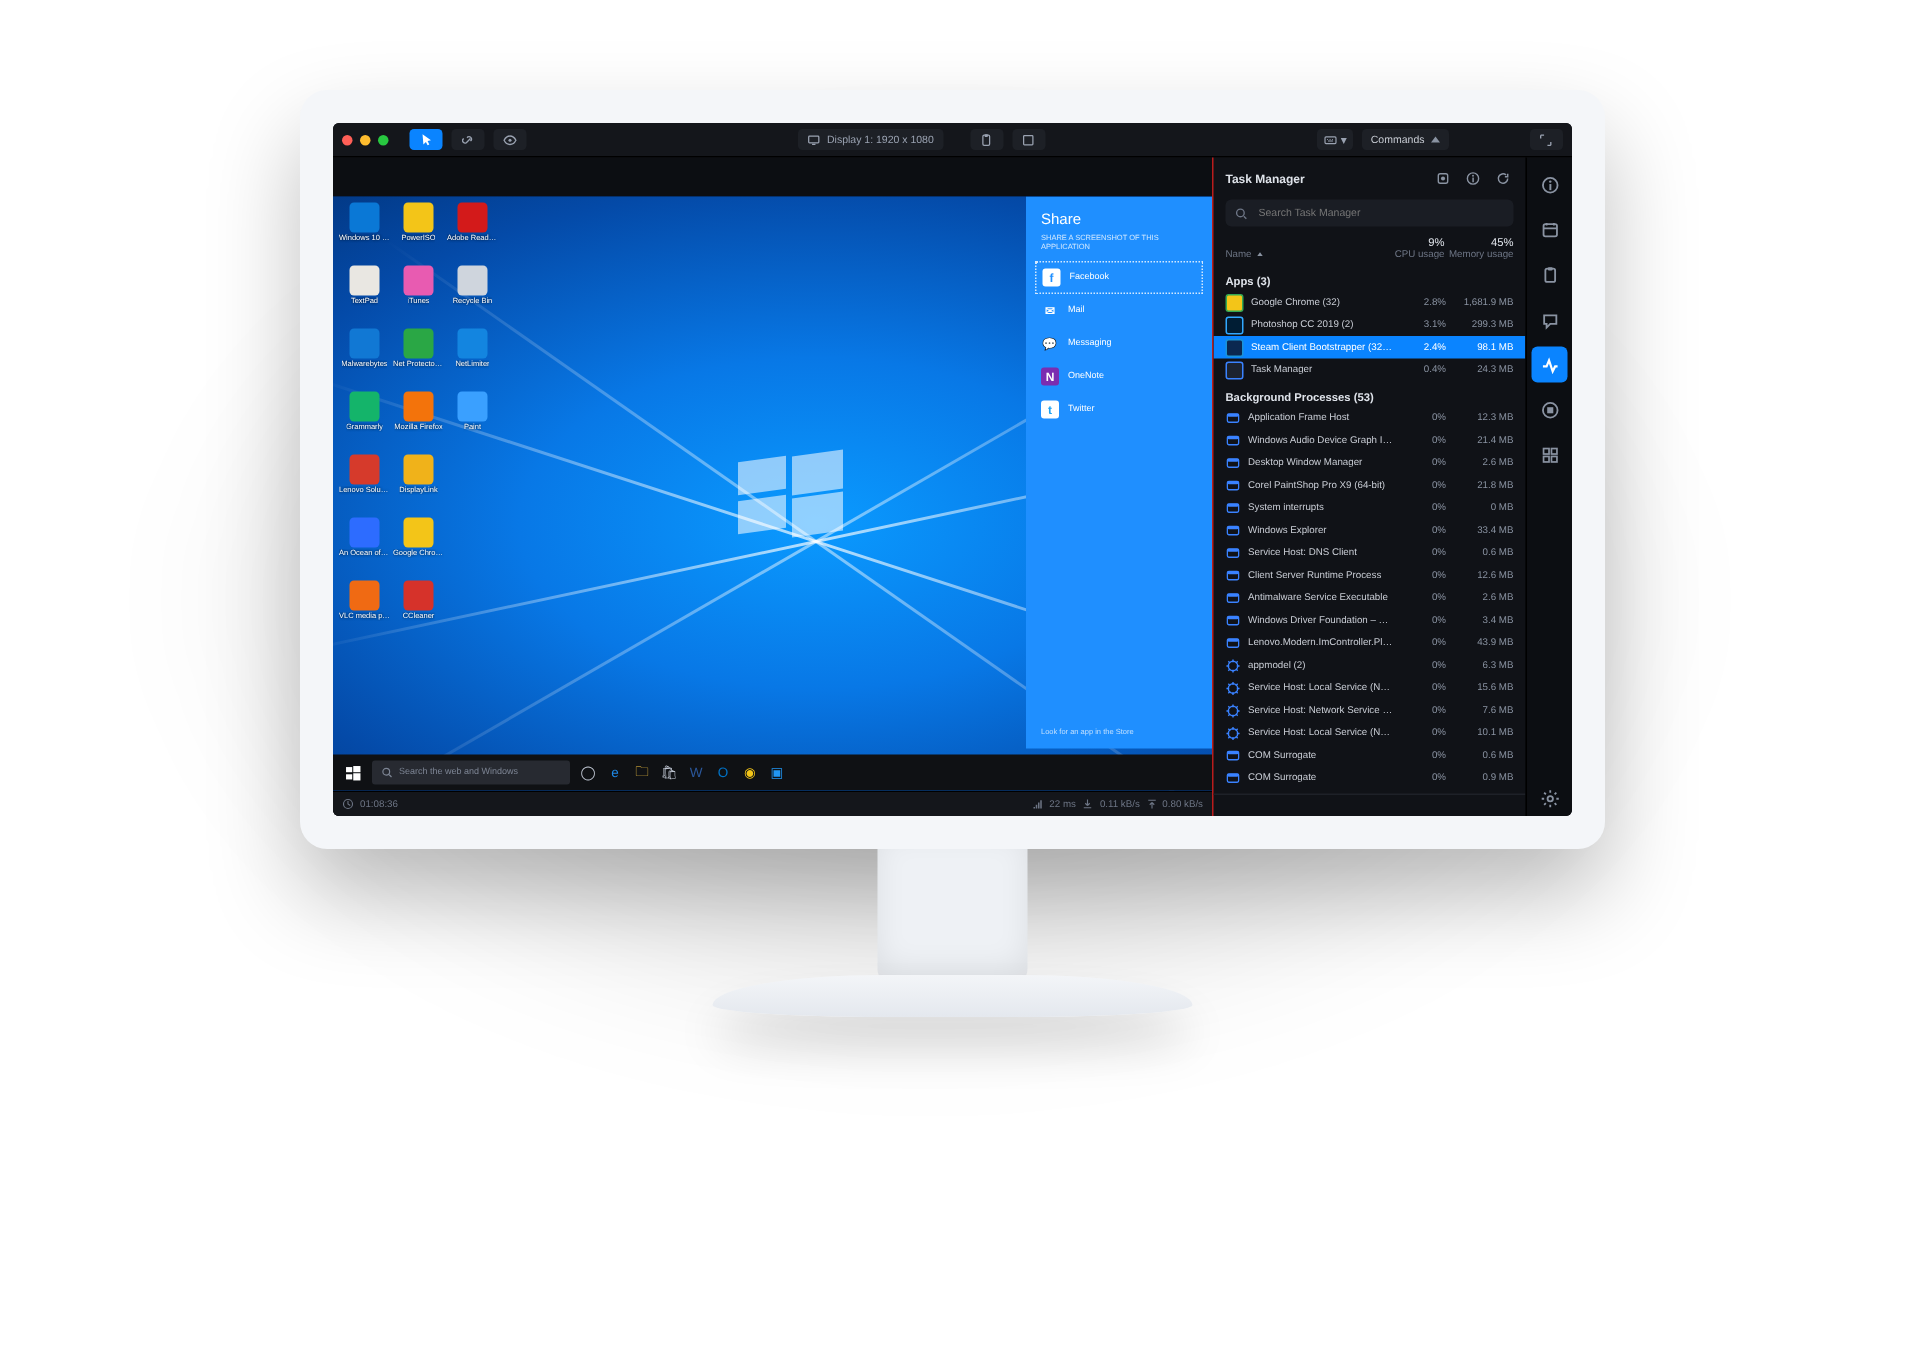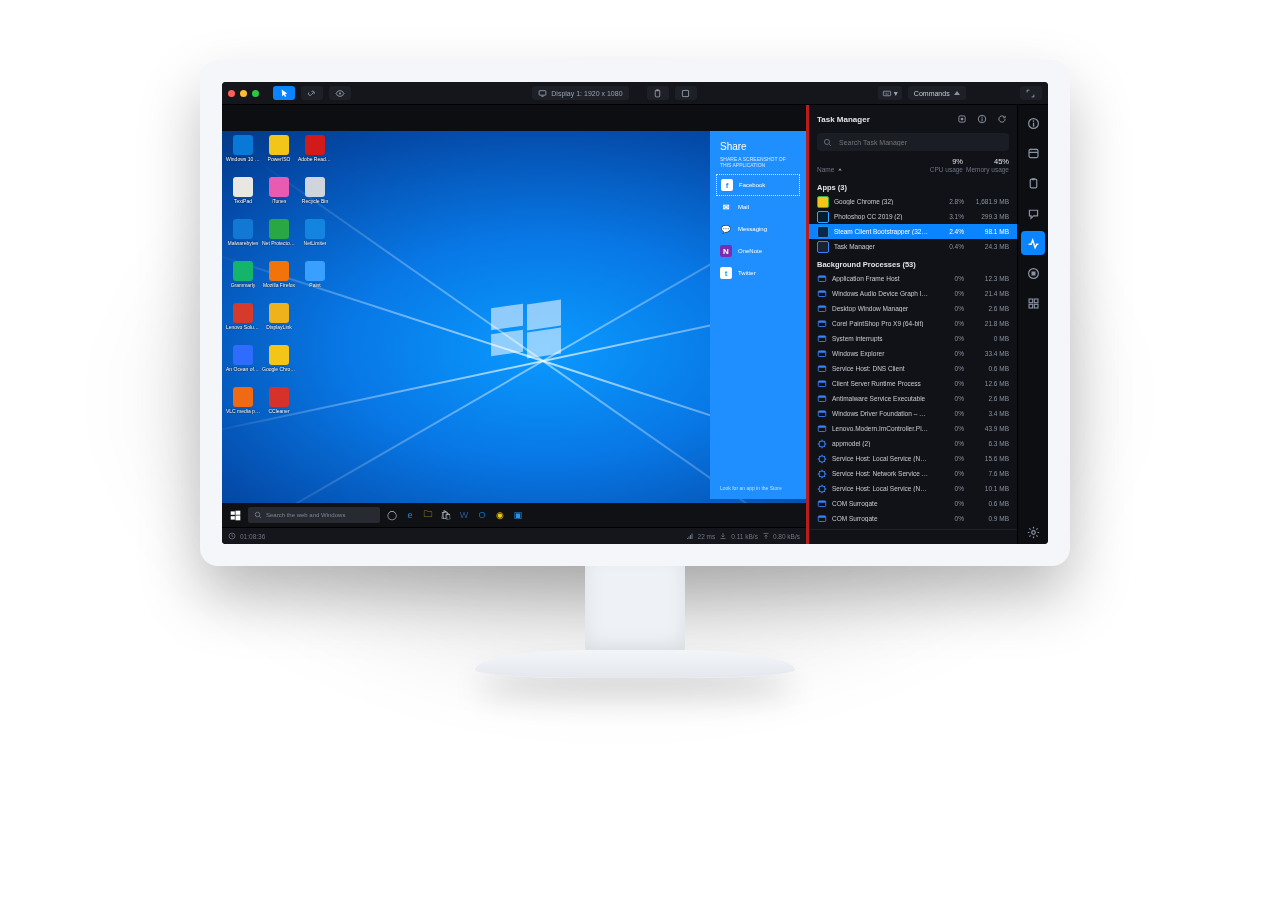--- a/index.html
+++ b/index.html
@@ -47,40 +47,40 @@
   .q3{left:0;top:30px;width:32px;height:22px;transform:skewY(-8deg);}
   .q4{left:36px;top:28px;width:34px;height:26px;transform:skewY(-8deg);}
 
   
   .icons{position:absolute;left:4px;top:4px;display:grid;grid-template-columns:repeat(3,34px);grid-auto-rows:40px;gap:2px 2px;}
   .dicon{display:flex;flex-direction:column;align-items:center;gap:1px;}
   .dicon .sq{width:20px;height:20px;border-radius:3px;}
   .dicon .lbl{font-size:5px;color:#fff;text-align:center;line-height:6px;max-width:34px;overflow:hidden;white-space:nowrap;text-overflow:ellipsis;text-shadow:0 0 2px #000;}
 
   
-  .share{position:absolute;right:0;top:0;bottom:28px;width:96px;background:#1f8fff;display:flex;flex-direction:column;color:#fff;}
+  .share{position:absolute;right:0;top:0;bottom:28px;width:124px;background:#1f8fff;display:flex;flex-direction:column;color:#fff;}
   .share h3{margin:0;padding:10px 10px 4px;font-size:10px;font-weight:500;}
   .share .sub{padding:0 10px 6px;font-size:5px;opacity:.8;}
   .share .soc{display:flex;align-items:center;gap:6px;padding:5px 10px;font-size:6px;}
   .share .soc.sel{border:1px dotted rgba(255,255,255,.8);margin:0 6px;padding:4px 4px;}
   .share .sic{width:12px;height:12px;border-radius:2px;display:flex;align-items:center;justify-content:center;font-size:8px;font-weight:bold;}
   .share .foot{margin-top:auto;padding:8px 10px;font-size:5px;opacity:.7;}
 
   
   .taskbar{height:24px;background:#0f1114;display:flex;align-items:center;gap:4px;padding:0 4px;position:absolute;left:0;right:0;bottom:0;}
   .start{width:18px;height:18px;display:flex;align-items:center;justify-content:center;}
   .searchbox{flex:0 0 120px;height:16px;background:#272a31;border-radius:2px;display:flex;align-items:center;color:#7d8594;font-size:6px;padding:0 6px;gap:4px;}
   .tb-icon{width:16px;height:16px;display:flex;align-items:center;justify-content:center;font-size:9px;}
   .tgrow{flex:1;}
 
   
   .bstrip{height:16px;background:#14161b;border-top:1px solid #000;display:flex;align-items:center;padding:0 6px;color:#6d7585;font-size:6.5px;}
 
   
-  .tm{width:208px;background:#101217;border-left:3px solid #b91c1c;display:flex;flex-direction:column;}
+  .tm{width:208px;background:#101217;border-left:1px solid #b91c1c;display:flex;flex-direction:column;}
   .tm-head{height:28px;display:flex;align-items:center;padding:0 8px;gap:6px;}
   .tm-head .ttl{flex:1;font-weight:600;color:#dfe3ea;font-size:8px;}
   .ic{width:14px;height:14px;border-radius:3px;display:flex;align-items:center;justify-content:center;color:#8a93a2;}
   .srch{margin:0 8px 6px;height:18px;background:#1a1d24;border-radius:4px;display:flex;align-items:center;padding:0 6px;gap:5px;color:#6d7585;}
   .srch input{background:none;border:none;outline:none;color:#c8ccd4;font-size:7px;flex:1;}
   .cols{display:flex;align-items:flex-end;padding:0 8px 4px;font-size:6.5px;color:#6d7585;}
   .cols .name{flex:1;display:flex;align-items:center;gap:3px;}
   .cols .c{width:46px;text-align:right;}
   .cols .val{display:block;color:#dfe3ea;font-size:7.5px;}
   .group{padding:6px 8px 2px;font-size:7.5px;color:#dfe3ea;font-weight:600;}

